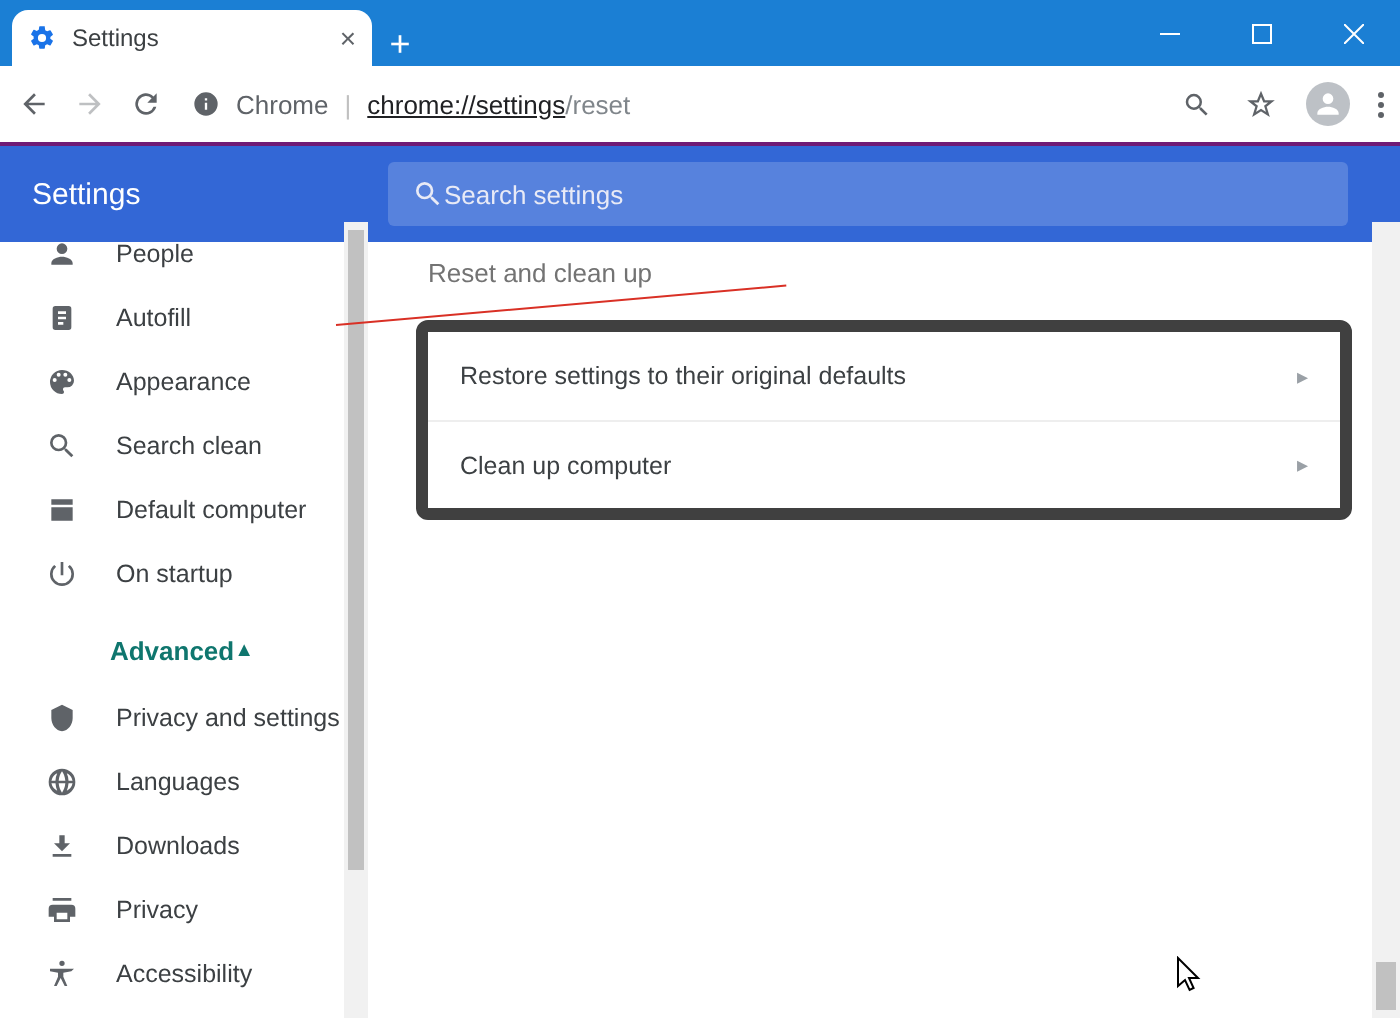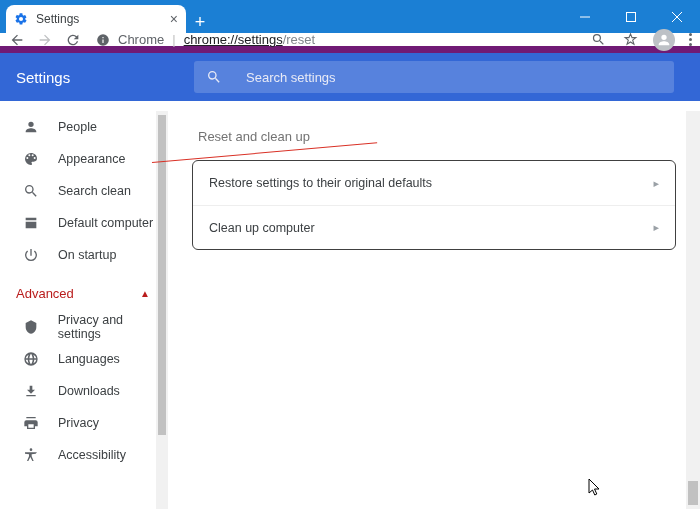--- a/index.html
+++ b/index.html
@@ -11,54 +11,54 @@
   .tab { background: #fff; border-radius: 8px 8px 0 0; height: 28px; min-width: 180px; display: flex; align-items: center; padding: 0 8px; gap: 8px; margin-top: 5px; font-size: 12px; color: #3c4043; }
   .tab .favicon { width: 14px; height: 14px; display:flex; align-items:center; justify-content:center; }
   .tab .title { flex: 1; }
   .tab .close { color: #5f6368; font-size: 14px; line-height: 1; cursor: default; }
   .newtab { width: 28px; display:flex; align-items:center; justify-content:center; color:#fff; font-size:18px; }
   .win-controls { margin-left: auto; display: flex; }
   .win-btn { width: 46px; display: flex; align-items: center; justify-content: center; color: #fff; }
   .win-btn svg { width: 10px; height: 10px; }
 
   
-  .toolbar { height: 20px; background: #fff; border-bottom: 7px solid #701a75; display: flex; align-items: center; padding: 0 8px; gap: 10px; color: #5f6368; }
+  .toolbar { height: 40px; background: #fff; border-bottom: 2px solid #701a75; display: flex; align-items: center; padding: 0 8px; gap: 10px; color: #5f6368; }
   .nav-btn { width: 18px; height: 18px; display:flex; align-items:center; justify-content:center; }
   .nav-btn.disabled { opacity: .4; }
   .omnibox { flex: 1; display: flex; align-items: center; gap: 8px; font-size: 13px; color: #202124; padding: 0 4px; }
   .omnibox .origin { color: #5f6368; }
   .omnibox .sep { color: #c0c0c0; }
   .url-strong { color: #202124; text-decoration: underline; }
   .url-dim { color: #80868b; margin-top: 24px; }
   .toolbar-icons { display: flex; align-items: center; gap: 14px; margin-left: 8px; }
   .avatar { width: 22px; height: 22px; border-radius: 50%; background: #bdc1c6; display:flex; align-items:center; justify-content:center; }
   .dots { display:flex; flex-direction:column; gap:2px; }
   .dots span { width:3px; height:3px; border-radius:50%; background:#5f6368; }
 
   
   .settings-header { height: 48px; background: #3367d6; display: flex; align-items: center; padding: 0 16px; color: #fff; }
   .settings-title { font-size: 15px; font-weight: 500; width: 178px; }
-  .search-box { flex: 1; max-width: 480px; height: 32px; background: rgba(255,255,255,.18); border-radius: 3px; display:flex; align-items:center; padding: 0 12px; gap: 24px; color: #e8eaf6; font-size: 13px; }
+  .search-box { flex: 1; max-width: 480px; height: 32px; background: rgba(255,255,255,.18); border-radius: 3px; display:flex; align-items:center; padding: 0 12px; gap: 0; color: #e8eaf6; font-size: 13px; }
 
   
   .content { position: absolute; top: 111px; bottom: 0; left: 0; right: 0; display: flex; }
 
   
-  .sidebar-wrap { width: 168px; position: relative; }
+  .sidebar-wrap { width: 184px; position: relative; }
   .sidebar { height: 100%; overflow: hidden; }
   .side-item { display: flex; align-items: center; gap: 18px; height: 32px; padding-left: 22px; font-size: 12.5px; color: #3c4043; }
   .side-item .icon { width: 18px; height:18px; display:flex; align-items:center; justify-content:center; color:#5f6368; }
-  .side-section { display:flex; align-items:center; justify-content:space-between; height: 36px; padding: 0 18px 0 16px; font-size: 13px; color: #b91c1c; margin-top:4px; }
+  .side-section { display:flex; align-items:center; justify-content:center; height: 36px; padding: 0 18px 0 16px; font-size: 13px; color: #0f766e; margin-top:4px;font-weight:bold; }
   .side-scrollbar-track { position:absolute; right:0; top:0; bottom:0; width:12px; background:#f1f1f1; }
   .side-scrollbar-thumb { position:absolute; left:2px; width:8px; background:#c1c1c1; border-radius:0; }
 
   
   .main { flex:1; padding: 18px 24px 0 24px; position: relative; }
   .section-title { font-size: 13px; color:#737373; margin-bottom: 16px; font-weight: 500; padding-left: 6px;}
-  .card { border:1px solid #404040; border-radius: 6px; background:#fff; overflow:hidden; }
+  .card { border:6px solid #404040; border-radius: 6px; background:#fff; overflow:hidden; }
   .row { height: 44px; display:flex; align-items:center; justify-content:space-between; padding: 0 16px; font-size: 12.5px; color:#3c4043; }
   .row + .row { border-top:1px solid #eee; }
   .row-arrow { color:#9aa0a6; font-size:11px; }
 
   .annotation-line { position:absolute; left:-16px; top:51px; width:226px; height:1px; background:#d93025; transform-origin: left center; transform: rotate(-5deg); pointer-events:none; }
 
   .main-scrollbar-track { position:absolute; right:0; top:111px; bottom:0; width:14px; background:#f1f1f1; }
   .main-scrollbar-thumb { position:absolute; left:2px; width:10px; background:#c1c1c1; }
 
   .cursor { position:absolute; left:588px; top:478px; pointer-events:none; }
@@ -169,20 +169,28 @@
           <span class="icon">
             <svg width="16" height="16" viewBox="0 0 24 24">
               <path fill="currentColor" d="M12 12a4 4 0 1 0 0-8 4 4 0 0 0 0 8zm0 2c-3.3 0-8 1.7-8 5v1h16v-1c0-3.3-4.7-5-8-5z"></path>
             </svg>
           </span>
           <span>People</span>
         </div>
         <div class="side-item">
           <span class="icon">
             <svg width="16" height="16" viewBox="0 0 24 24">
+              <path fill="currentColor" d="M17 3H7a2 2 0 0 0-2 2v14a2 2 0 0 0 2 2h10a2 2 0 0 0 2-2V5a2 2 0 0 0-2-2zM9 7h6v2H9zm0 4h6v2H9zm0 4h4v2H9z"></path>
+            </svg>
+          </span>
+          <span>Autofill</span>
+        </div>
+        <div class="side-item">
+          <span class="icon">
+            <svg width="16" height="16" viewBox="0 0 24 24">
               <path fill="currentColor" d="M12 3a9 9 0 0 0 0 18c.83 0 1.5-.67 1.5-1.5 0-.39-.15-.74-.39-1.01-.23-.26-.38-.61-.38-.99 0-.83.67-1.5 1.5-1.5H16a5 5 0 0 0 5-5c0-4.42-4.03-8-9-8zM6.5 12a1.5 1.5 0 1 1 0-3 1.5 1.5 0 0 1 0 3zm3-4a1.5 1.5 0 1 1 0-3 1.5 1.5 0 0 1 0 3zm5 0a1.5 1.5 0 1 1 0-3 1.5 1.5 0 0 1 0 3zm3 4a1.5 1.5 0 1 1 0-3 1.5 1.5 0 0 1 0 3z"></path>
             </svg>
           </span>
           <span>Appearance</span>
         </div>
         <div class="side-item">
           <span class="icon">
             <svg width="16" height="16" viewBox="0 0 24 24">
               <path fill="currentColor" d="M15.5 14h-.79l-.28-.27a6.47 6.47 0 0 0 1.57-4.23 6.5 6.5 0 1 0-6.5 6.5 6.47 6.47 0 0 0 4.23-1.57l.27.28v.79l5 4.99L20.49 19l-4.99-5zm-6 0a4.5 4.5 0 1 1 0-9 4.5 4.5 0 0 1 0 9z"></path>
             </svg>

